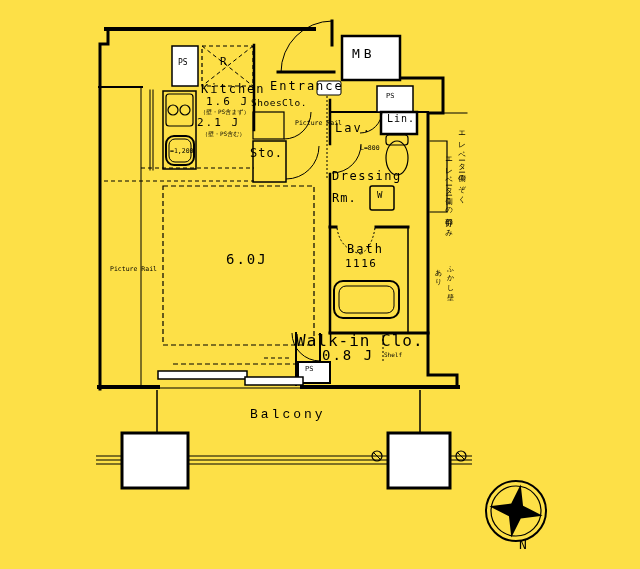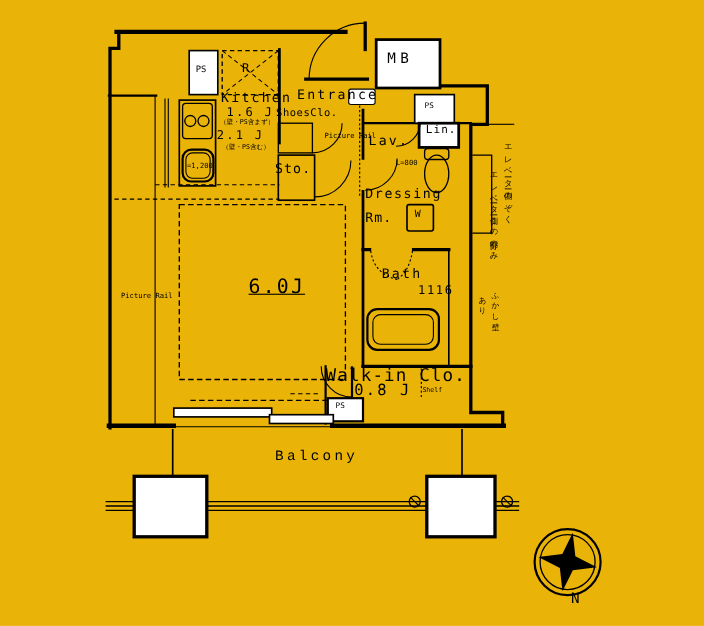--- a/index.html
+++ b/index.html
@@ -1,16 +1,16 @@
 <!DOCTYPE html>
 <html><head>
 <meta charset="utf-8">
 <style>
   html,body{margin:0;padding:0;background:#fff;}
-  .plan{position:relative;width:640px;height:569px;background:#eab308;overflow:hidden;
+  .plan{position:relative;width:640px;height:569px;background:#fde047;overflow:hidden;
         font-family:"DejaVu Sans Mono","Liberation Mono",monospace;color:#000;}
   .plan svg{position:absolute;left:0;top:0;}
   .lbl{position:absolute;white-space:nowrap;line-height:1;color:#000;
        font-family:"DejaVu Sans Mono","Liberation Mono",monospace;}
   .vlbl{position:absolute;writing-mode:vertical-rl;text-orientation:upright;
         line-height:1;white-space:nowrap;color:#000;
         font-family:"DejaVu Sans Mono","Liberation Mono",monospace;}
   
   .w1{stroke-width:1}.w12{stroke-width:1.2}.w15{stroke-width:1.5}
   .w2{stroke-width:2}.w25{stroke-width:2.5}.w3{stroke-width:3}.w4{stroke-width:4}
@@ -140,22 +140,22 @@
 <div class="lbl" style="left:295px;top:120px;font-size:6.5px;">Picture Rail</div>
 <div class="lbl" style="left:250px;top:147px;font-size:12px;letter-spacing:1px;">Sto.</div>
 <div class="lbl" style="left:335px;top:122px;font-size:12px;letter-spacing:2px;">Lav.</div>
 <div class="lbl" style="left:387px;top:114px;font-size:10px;letter-spacing:1px;">Lin.</div>
 <div class="lbl" style="left:360px;top:145px;font-size:6.5px;">L=800</div>
 <div class="lbl" style="left:332px;top:170px;font-size:12px;letter-spacing:1.5px;">Dressing</div>
 <div class="lbl" style="left:332px;top:192px;font-size:12px;letter-spacing:1px;">Rm.</div>
 <div class="lbl" style="left:377px;top:191px;font-size:9px;">W</div>
 <div class="lbl" style="left:386px;top:93px;font-size:7px;">PS</div>
 <div class="lbl" style="left:347px;top:243px;font-size:12px;letter-spacing:2px;">Bath</div>
-<div class="lbl" style="left:345px;top:258px;font-size:11px;letter-spacing:1.5px;margin-left:35px;">1116</div>
-<div class="lbl" style="left:226px;top:252px;font-size:18px;letter-spacing:2px;text-decoration:underline;">6.0J</div>
+<div class="lbl" style="left:345px;top:258px;font-size:11px;letter-spacing:1.5px;">1116</div>
+<div class="lbl" style="left:226px;top:252px;font-size:14px;letter-spacing:2px;">6.0J</div>
 <div class="lbl" style="left:110px;top:266px;font-size:6.5px;">Picture Rail</div>
 <div class="lbl" style="left:296px;top:333px;font-size:16px;letter-spacing:1px;">Walk-in Clo.</div>
 <div class="lbl" style="left:322px;top:348px;font-size:14px;letter-spacing:2px;">0.8 J</div>
 <div class="lbl" style="left:384px;top:352px;font-size:6px;">Shelf</div>
 <div class="lbl" style="left:305px;top:366px;font-size:7px;">PS</div>
 <div class="lbl" style="left:250px;top:408px;font-size:13px;letter-spacing:3px;font-family:Liberation Mono, monospace;">Balcony</div>
 <div class="lbl" style="left:519px;top:538px;font-size:13px;">N</div>
 
 <div class="vlbl" style="left:458px;top:126px;font-size:7.5px;letter-spacing:1.5px;">エレベーター側のぞく</div>
 <div class="vlbl" style="left:445px;top:152px;font-size:7.5px;letter-spacing:1px;">エレベーター側この部分のみ</div>

